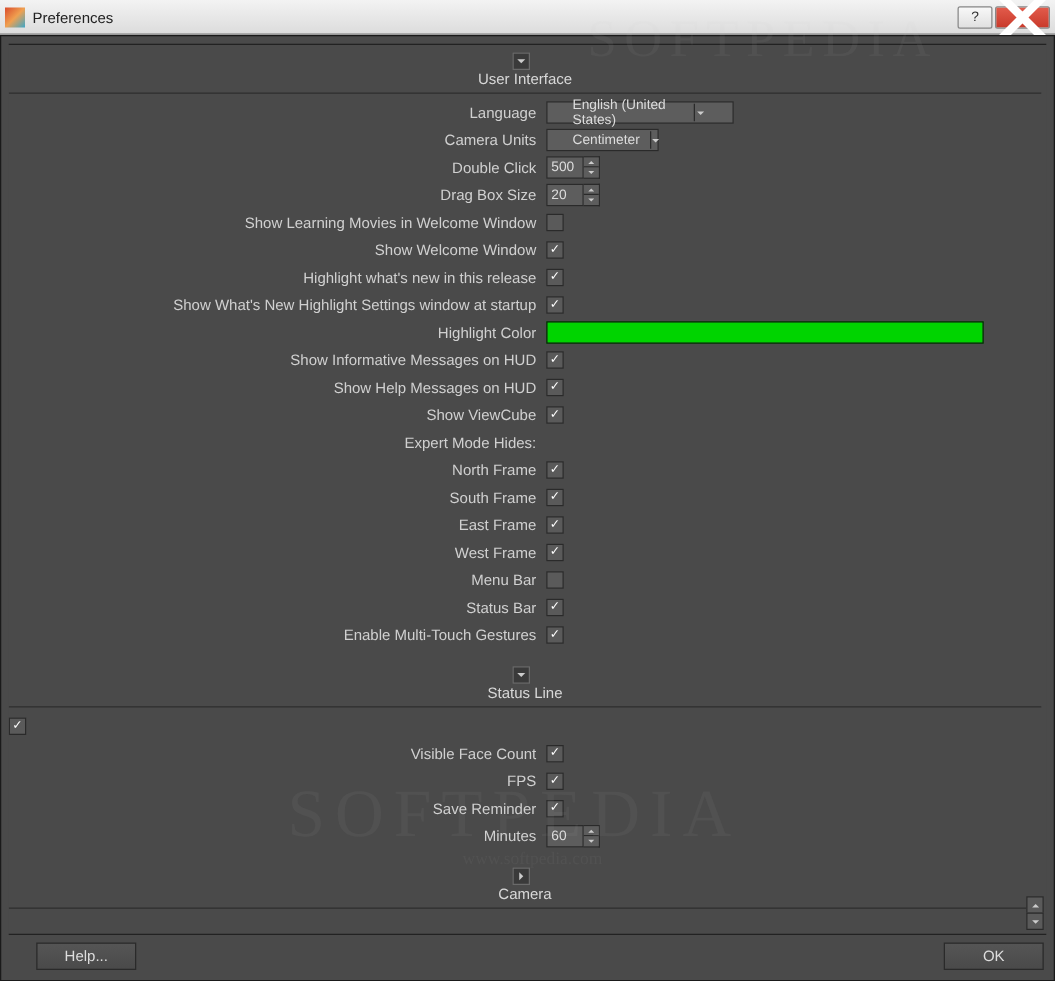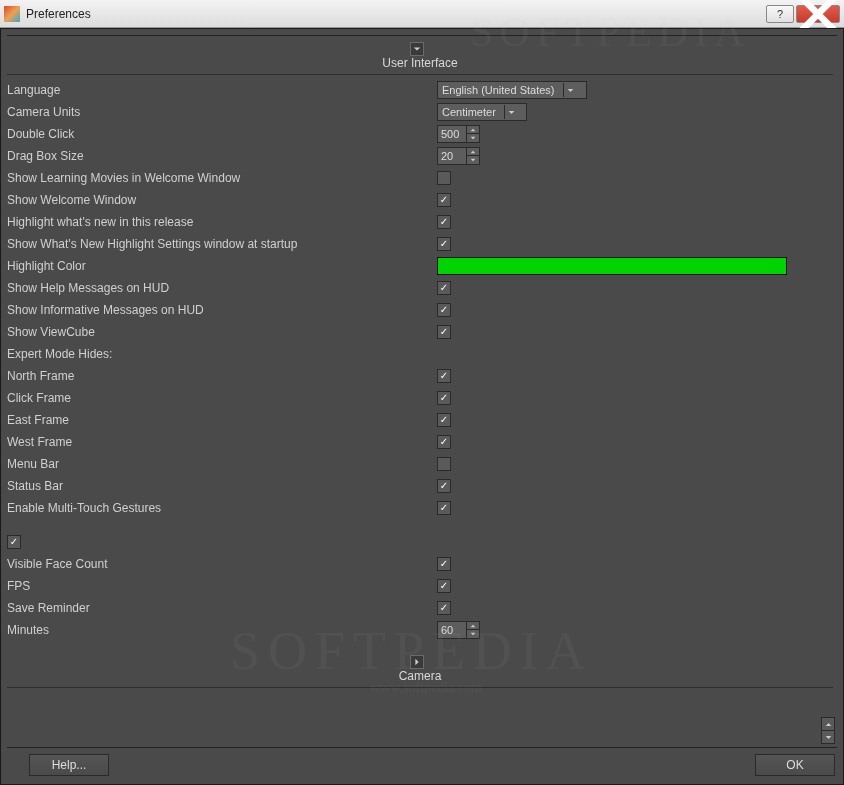--- a/index.html
+++ b/index.html
@@ -82,33 +82,34 @@
 .expand-box svg { width: 8px; height: 8px; fill: #ccc; }
 .section-body { padding: 4px 0 8px 0; }
 .row {
   display: flex;
   align-items: center;
   min-height: 22px;
   padding: 1px 0;
 }
 .label {
   width: 430px;
+  text-align: right;
   padding-right: 8px;
   color: #d0d0d0;
   font-size: 12px;
 }
 .control { display: flex; align-items: center; }
 .dropdown {
   background: #5d5d5d;
   border: 1px solid #2a2a2a;
   color: #ddd;
   height: 18px;
   display: flex;
   align-items: center;
-  padding: 0 4px;
+  padding: 0 20px;
   font-size: 11px;
 }
 .dropdown .dd-text { padding-right: 4px; }
 .dropdown .dd-arrow {
   width: 14px; height: 14px;
   border-left: 1px solid #2a2a2a;
   display:flex; align-items:center; justify-content:center;
   margin-left:4px;
 }
 .dd-arrow svg { width:7px; height:7px; fill:#ccc; }
@@ -328,28 +329,28 @@
         </div>
 
       <div class="row">
           <div class="label">Highlight Color</div>
         <div class="control">
             <div class="color-swatch"></div>
           </div>
         </div>
 
       <div class="row">
+          <div class="label">Show Informative Messages on HUD</div>
+        <div class="control">
+            <div class="checkbox checked"></div>
+          </div>
+        </div>
+
+      <div class="row">
           <div class="label">Show Help Messages on HUD</div>
-        <div class="control">
-            <div class="checkbox checked"></div>
-          </div>
-        </div>
-
-      <div class="row">
-          <div class="label">Show Informative Messages on HUD</div>
         <div class="control">
             <div class="checkbox checked"></div>
           </div>
         </div>
 
       <div class="row">
           <div class="label">Show ViewCube</div>
         <div class="control">
             <div class="checkbox checked"></div>
           </div>
@@ -361,21 +362,21 @@
         </div>
 
       <div class="row">
           <div class="label">North Frame</div>
         <div class="control">
             <div class="checkbox checked"></div>
           </div>
         </div>
 
       <div class="row">
-          <div class="label">Click Frame</div>
+          <div class="label">South Frame</div>
         <div class="control">
             <div class="checkbox checked"></div>
           </div>
         </div>
 
       <div class="row">
           <div class="label">East Frame</div>
         <div class="control">
             <div class="checkbox checked"></div>
           </div>
@@ -404,20 +405,28 @@
 
       <div class="row">
           <div class="label">Enable Multi-Touch Gestures</div>
         <div class="control">
             <div class="checkbox checked"></div>
           </div>
         </div>
 
     </div>
 
+    <div class="section-header">
+      <div class="expand-box">
+        <svg viewBox="0 0 10 10">
+            <path d="M1 3 L5 7 L9 3 Z"></path>
+          </svg>
+      </div>
+      <span>Status Line</span>
+    </div>
     <div class="section-body">
 
       <div class="row">
         <div class="control">
             <div class="checkbox checked"></div>
           </div>
         </div>
 
       <div class="row">
           <div class="label">Visible Face Count</div>

